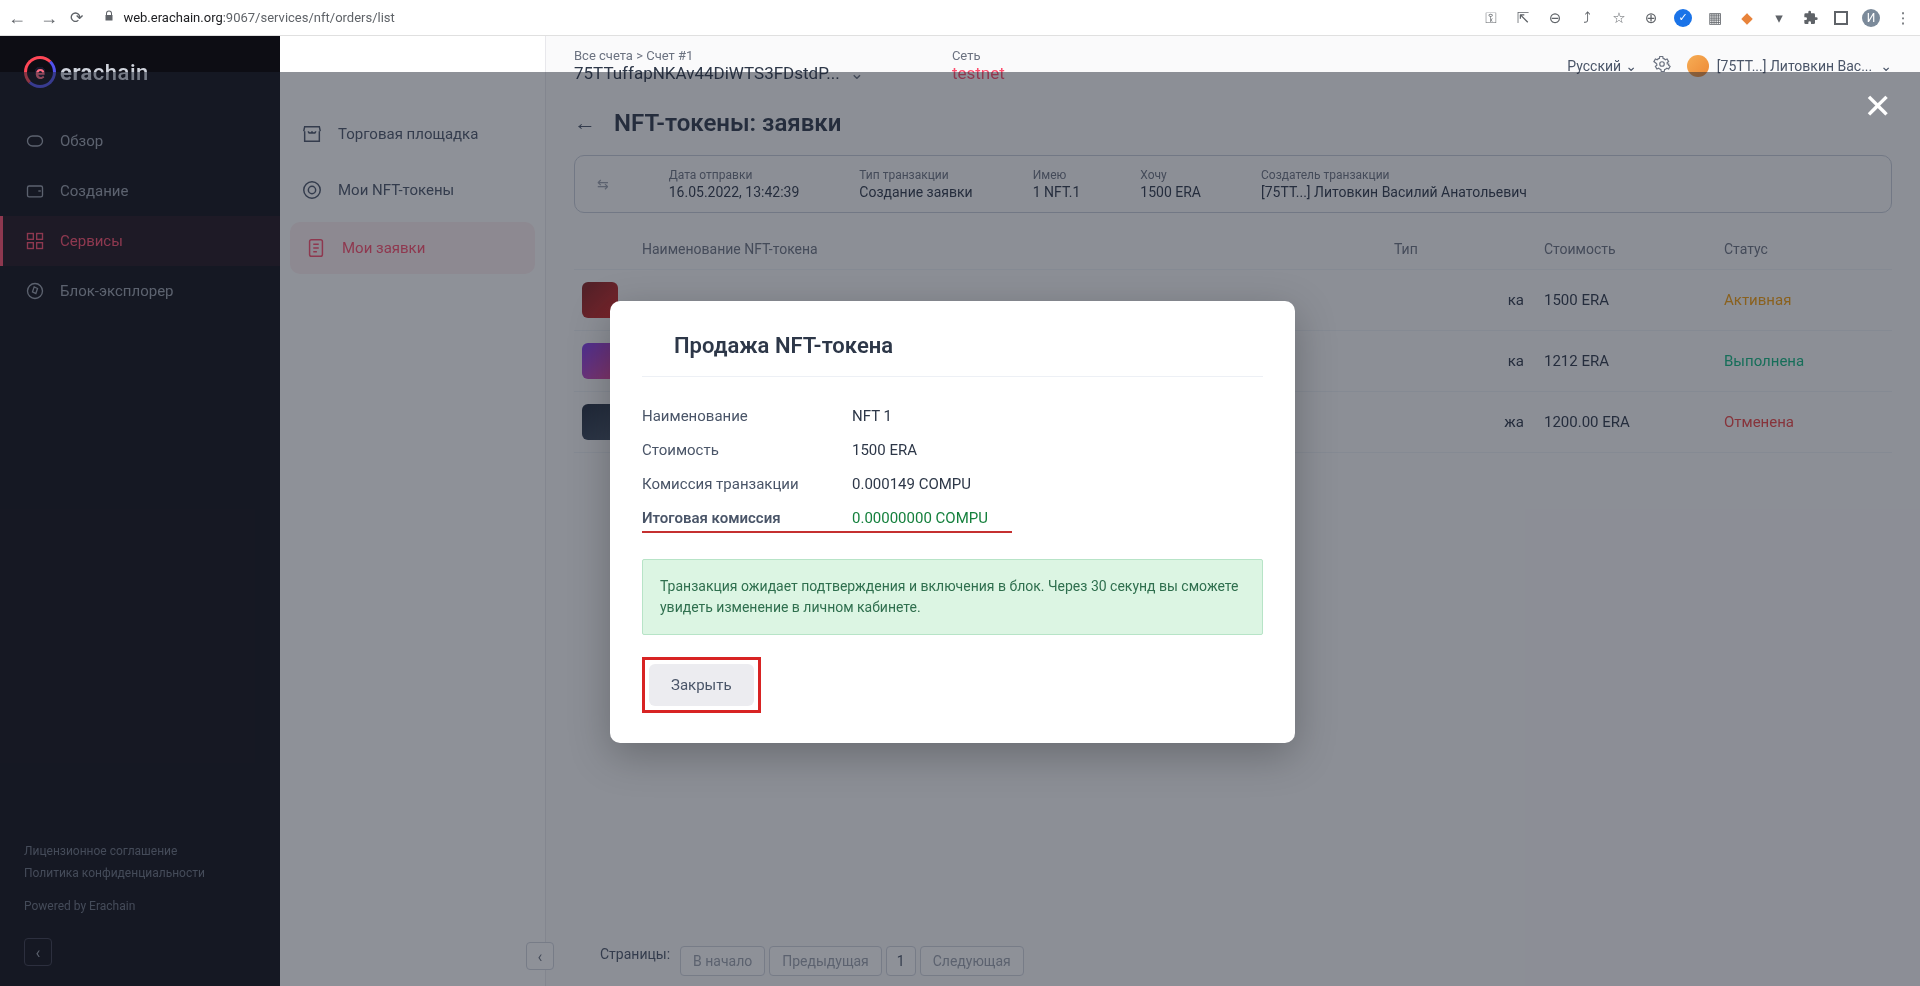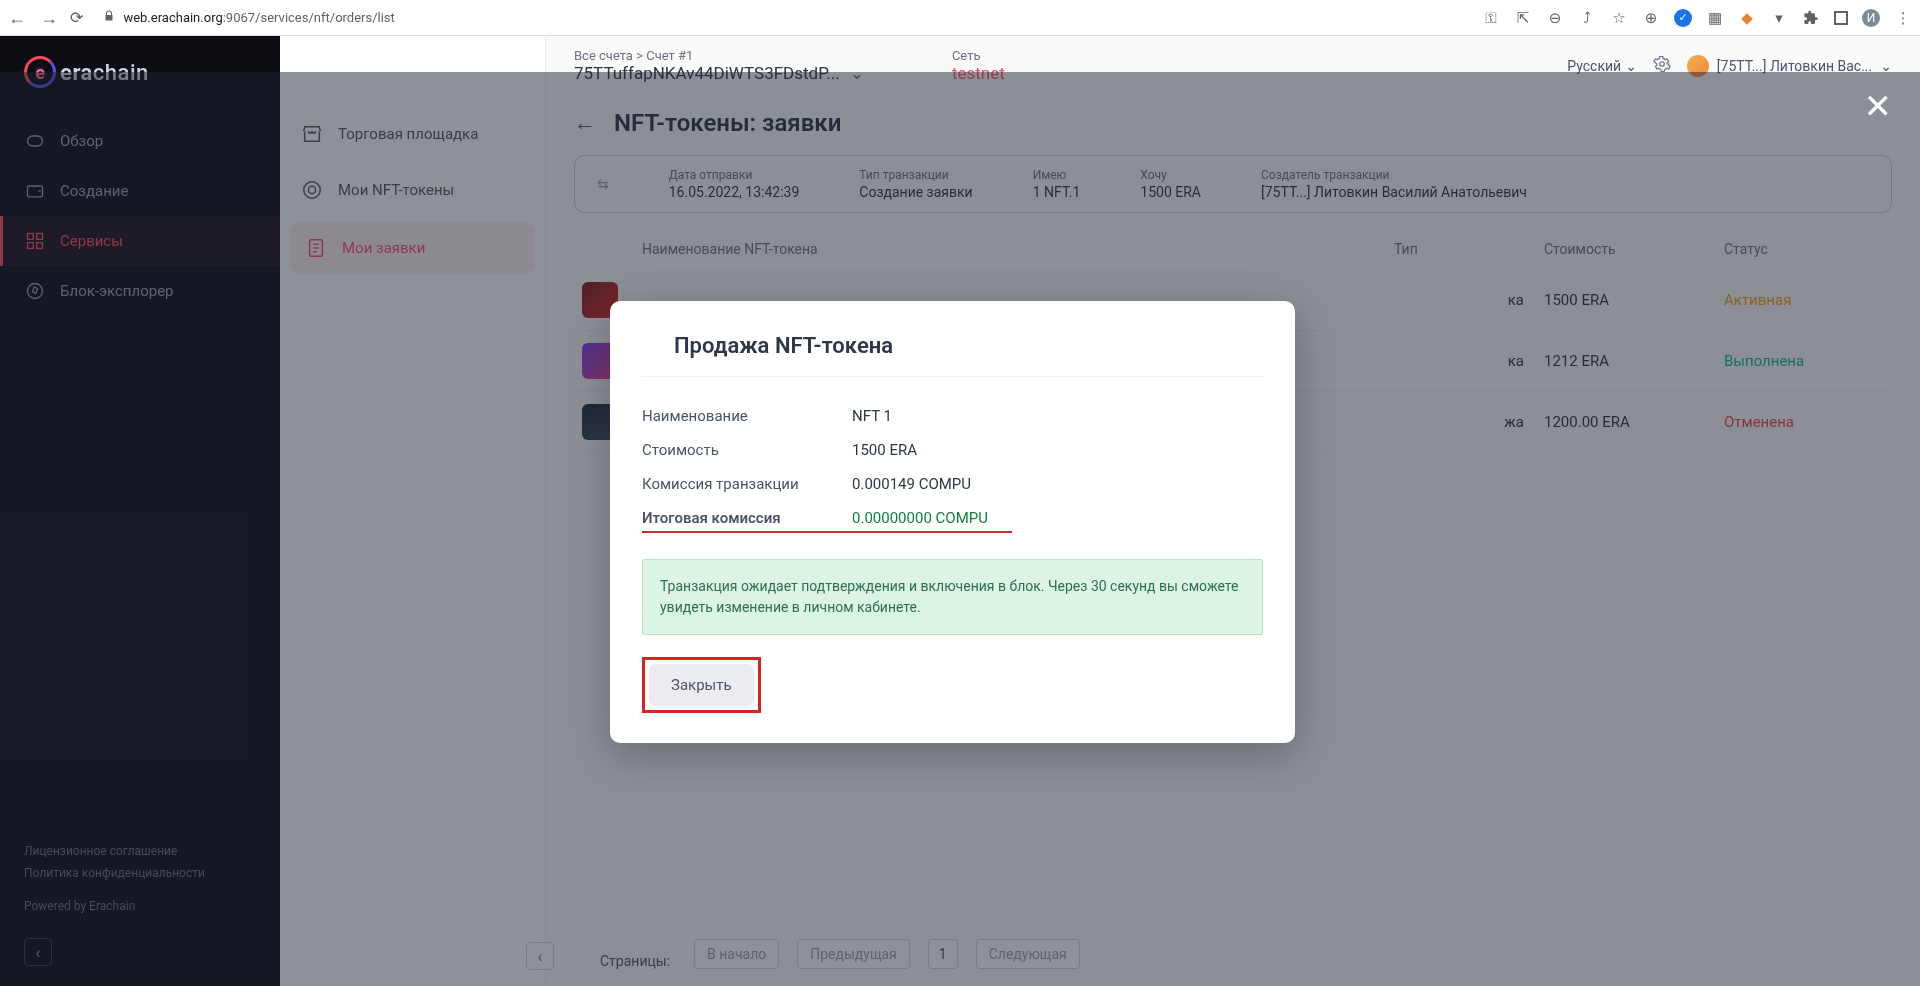--- a/index.html
+++ b/index.html
@@ -79,21 +79,21 @@
 .orders-table .th-row { color: #6b7280; font-size: 14px; border-bottom: 1px solid #edf0f5; }
 .orders-table .tr-row { color: #2d3748; font-size: 15px; border-bottom: 1px solid #edf0f5; }
 .nft-thumb { width: 36px; height: 36px; border-radius: 6px; }
 .thumb-1 { background: linear-gradient(135deg,#7f1d1d,#dc2626); }
 .thumb-2 { background: linear-gradient(135deg,#7c3aed,#ec4899); }
 .thumb-3 { background: linear-gradient(135deg,#1e293b,#475569); }
 .st-active { color: #f59e0b; }
 .st-done { color: #10b981; }
 .st-cancel { color: #ef4444; }
 
-.pager { position: absolute; bottom: 17px; left: 600px; display: flex; align-items: flex-end; gap: 18px; color: #4a5568; font-size: 14px; }
+.pager { position: absolute; bottom: 10px; left: 600px; display: flex; align-items: flex-start; gap: 4px; color: #4a5568; font-size: 14px; }
 .pager .pg-lab { margin-right: 6px; }
 .pager .pg-btn { border: 1px solid #d0d4dd; border-radius: 4px; padding: 6px 12px; color: #9aa0ac; cursor: pointer; background: #fff; }
 .pager .pg-num { border: 1px solid #d0d4dd; border-radius: 4px; padding: 6px 10px; background: #fff; }
 
 
 .overlay { position: absolute; inset: 36px 0 0 0; background: rgba(30,35,50,0.5); }
 .close-x { position: absolute; top: 50px; right: 28px; color: #fff; font-size: 34px; font-weight: 300; cursor: pointer; }
 .modal { position: absolute; top: 265px; left: 610px; width: 685px; background: #fff; border-radius: 10px; padding: 32px 32px 30px; box-shadow: 0 12px 40px rgba(0,0,0,0.25); }
 .modal-title { font-size: 22px; font-weight: 600; color: #2d3748; margin-bottom: 18px; margin-left: 32px; }
 .modal-divider { height: 1px; background: #edf0f5; margin-bottom: 22px; }

